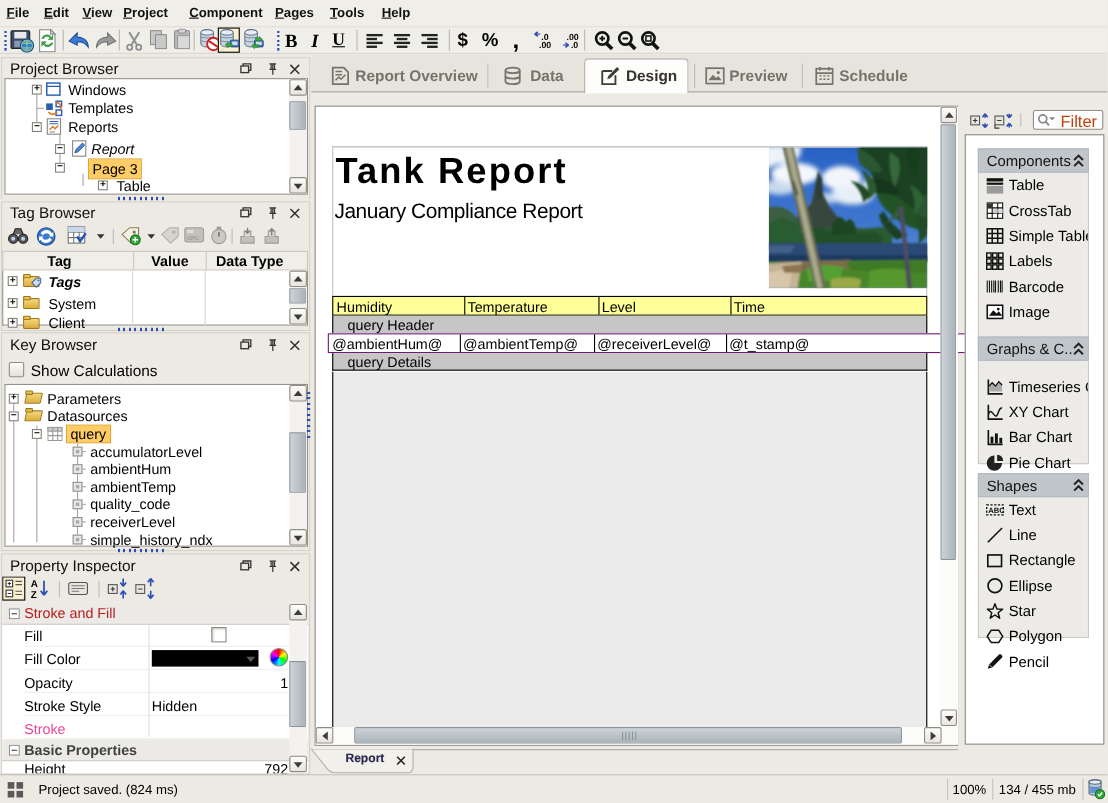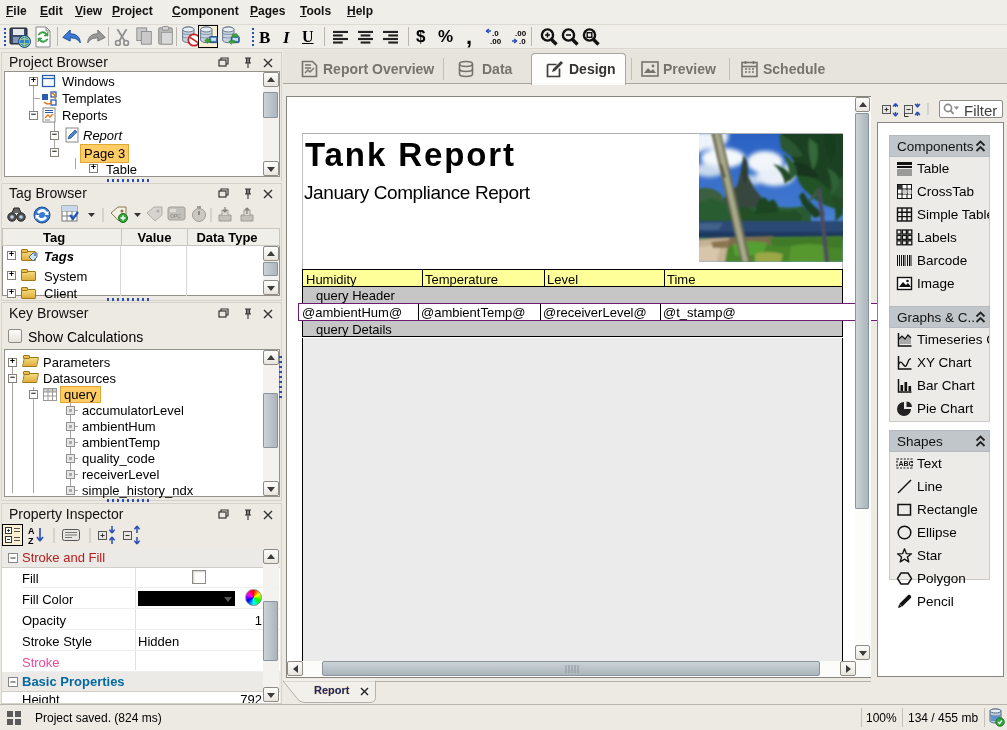--- a/index.html
+++ b/index.html
@@ -449,21 +449,21 @@
 <div class="a" style="left:20px;top:82px;width:258px;height:21px;border-bottom:1px solid #eee"></div>
 <div class="a" style="left:20px;top:86px">Stroke Style</div>
 <div class="a" style="left:136px;top:86px">Hidden</div>
 <div class="a" style="left:20px;top:103px;width:258px;height:21px;border-bottom:1px solid #eee"></div>
 <div class="a" style="left:20px;top:107px;color:#ec4899">Stroke</div>
 <div class="a" style="left:0;top:124px;width:278px;height:20px;background:#eceae6;border-bottom:1px solid #d0cec8">
   <svg class="a" style="left:6px;top:5px" width="10" height="10" viewBox="0 0 10 10">
           <rect x="0.5" y="0.5" width="9" height="9" fill="#fff" stroke="#888"></rect>
           <path d="M2.5 5h5" stroke="#333"></path>
         </svg>
-  <div class="a" style="left:20px;top:0;line-height:20px;font-weight:bold;color:#0369a1">Basic Properties</div>
+  <div class="a" style="left:20px;top:0;line-height:20px;font-weight:bold;color:#404040">Basic Properties</div>
 </div>
 <div class="a" style="left:20px;top:144px">Height</div>
 <div class="a" style="left:200px;top:144px;width:60px;text-align:right">792</div>
 </div>
 <div class="a" style="left:263px;top:549px;width:16px;height:153px;background:#f4f2ee">
 <div class="sbbtn" style="left:0;top:0">
         <div class="tri-u" style="margin:4px auto"></div>
       </div>
 <div class="sbthumb" style="left:0px;top:52px;width:15px;height:60px"></div>
 <div class="sbbtn" style="left:0;top:138px">
@@ -654,21 +654,21 @@
 <path d="M0.5 10.5v3h4" stroke="#333" fill="none"></path>
 </g>
 <path d="M47 4v12" stroke="#bbb"></path>
 </svg>
 <div class="a" style="left:939px;top:100px;width:64px;height:18px;background:#fff;border:1px solid #8f8c85;border-radius:2px">
 <svg class="a" style="left:3px;top:2px" width="18" height="13" viewBox="0 0 18 13">
 <circle cx="5" cy="5" r="3.6" fill="none" stroke="#8a8a8a" stroke-width="1.6"></circle>
 <path d="M7.6 7.6l3 3.4" stroke="#8a8a8a" stroke-width="1.8"></path>
 <path d="M12 5l3 3.5 3-3.5z" fill="#8a8a8a" transform="translate(0,-1) scale(.9)"></path>
 </svg>
-<div class="a" style="left:24px;top:1px;color:#404040;font-size:15px">Filter</div>
+<div class="a" style="left:24px;top:1px;color:#c2410c;font-size:15px">Filter</div>
 </div>
 <div class="a wbox" style="left:877px;top:122px;width:127px;height:555px;border-color:#88857e"></div>
 <div class="sect" style="left:889px;top:135px;width:101px;height:184px">
 <div class="sect-h" style="margin:-1px -1px 0 -1px;border:1px solid #b4bac0">Components<svg class="chev" width="11" height="13" viewBox="0 0 11 13">
           <path d="M1.5 5.5L5.5 1.5L9.5 5.5M1.5 11L5.5 7L9.5 11" stroke="#222" stroke-width="1.8" fill="none"></path>
         </svg></div>
 <div class="pitem"><svg width="17" height="17" viewBox="0 0 17 17">
           <rect x="1" y="2" width="15" height="3" fill="#111"></rect>
           <rect x="1" y="6" width="15" height="2" fill="#111"></rect>
           <rect x="1" y="9" width="15" height="7" fill="#9a9a9a"></rect>
@@ -702,21 +702,21 @@
       <div class="pitem"><svg width="17" height="17" viewBox="0 0 17 17">
           <path d="M1.5 3v11M3.5 3v11M5.5 3v11M7.5 3v11M9 3v11M11.5 3v11M13.5 3v11M15 3v11" stroke="#111" stroke-width="1"></path>
         </svg>Barcode</div>
       <div class="pitem"><svg width="17" height="17" viewBox="0 0 17 17">
           <rect x="1.5" y="2.5" width="14" height="12" fill="#fff" stroke="#111" stroke-width="1.4"></rect>
           <path d="M3 12l4-5 3 3 2-2 3 4z" fill="#111"></path>
           <circle cx="11.5" cy="6" r="1.3" fill="#111"></circle>
         </svg>Image</div>
     </div>
 <div class="sect" style="left:889px;top:306px;width:101px;height:116px">
-<div class="sect-h" style="margin:-1px -1px 0 -1px;border:1px solid #b4bac0">Graphs &amp; C...<svg class="chev" width="11" height="13" viewBox="0 0 11 13">
+<div class="sect-h" style="margin:-1px -1px 12px -1px;border:1px solid #b4bac0">Graphs &amp; C...<svg class="chev" width="11" height="13" viewBox="0 0 11 13">
           <path d="M1.5 5.5L5.5 1.5L9.5 5.5M1.5 11L5.5 7L9.5 11" stroke="#222" stroke-width="1.8" fill="none"></path>
         </svg></div>
 <div class="pitem"><svg width="17" height="17" viewBox="0 0 17 17">
           <path d="M2.5 2v13h13" stroke="#111" stroke-width="1.5" fill="none"></path>
           <path d="M3 13V8l3-3 3 3 3-4 3 3v6z" fill="#aaa"></path>
           <path d="M3 8l3-3 3 3 3-4 3 3" stroke="#111" stroke-width="1.2" fill="none"></path>
         </svg>Timeseries Ch</div>
       <div class="pitem"><svg width="17" height="17" viewBox="0 0 17 17">
           <path d="M2.5 2v13h13" stroke="#111" stroke-width="1.5" fill="none"></path>
           <path d="M3 10c2-6 5 4 7 2s2-8 5-7" stroke="#111" stroke-width="1.3" fill="none"></path>

